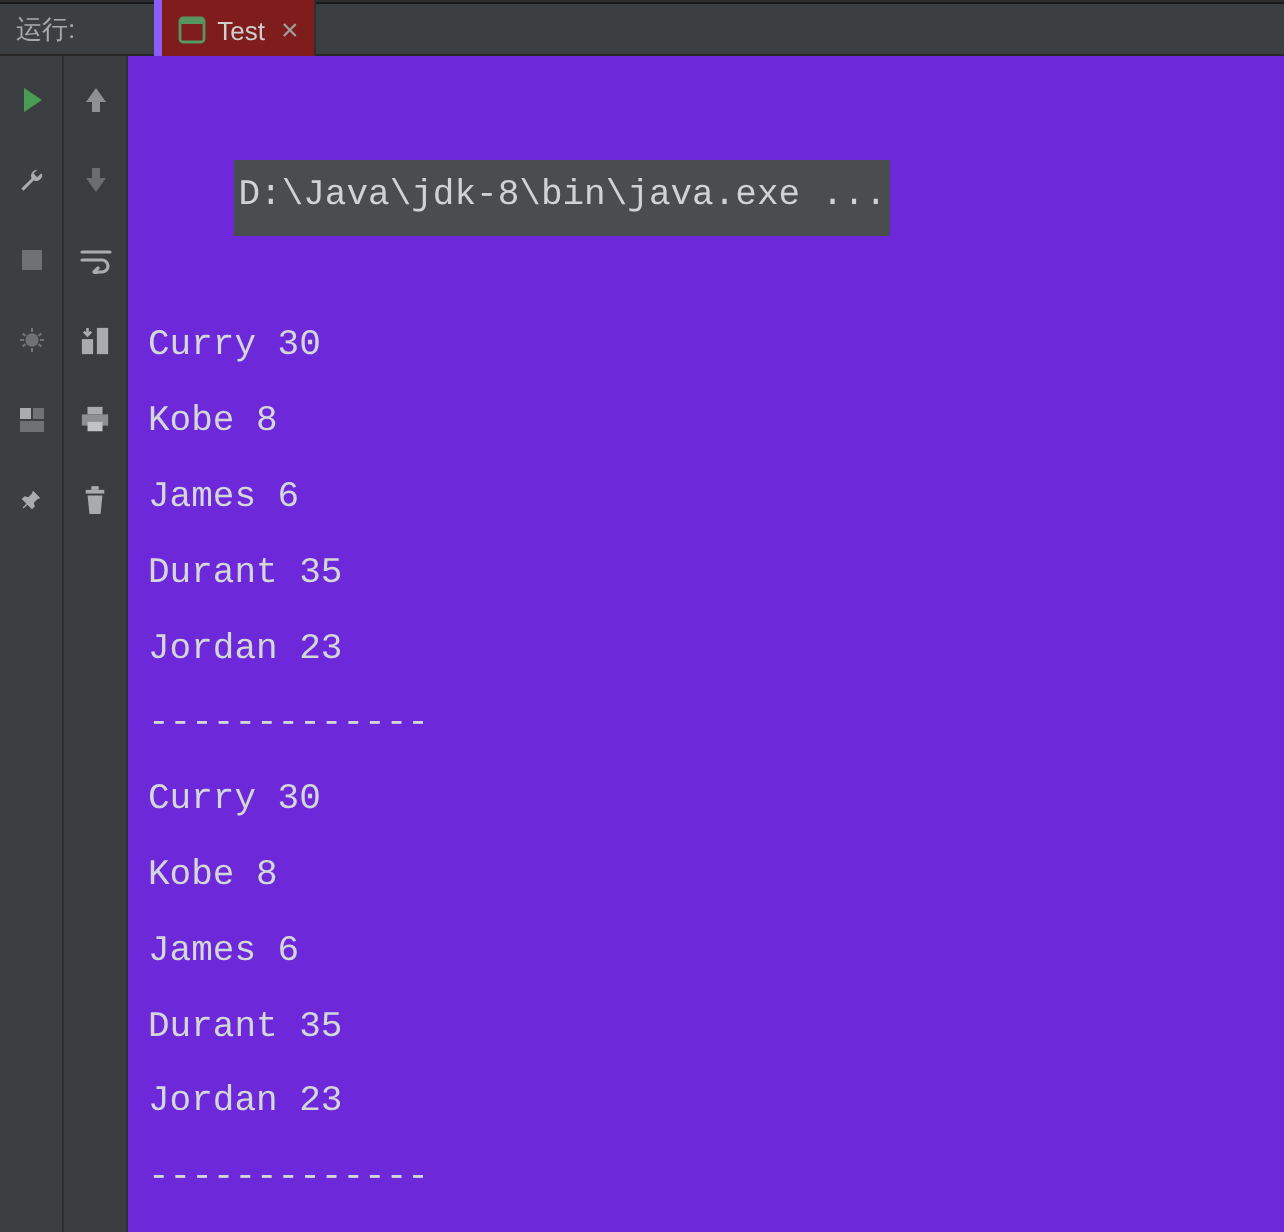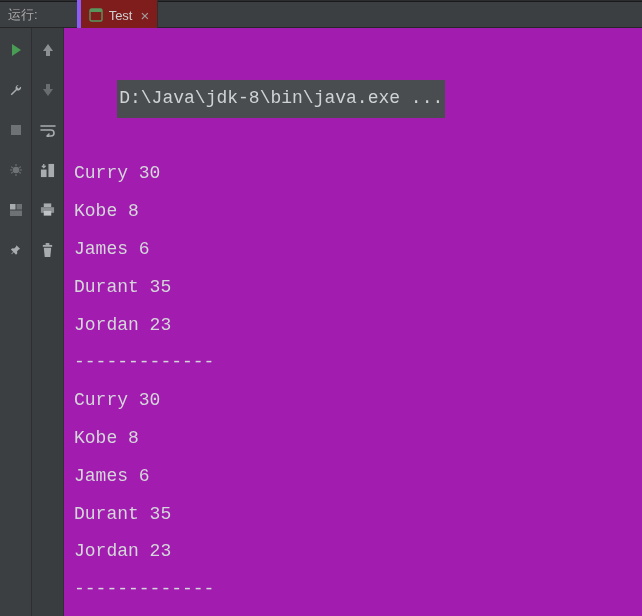--- a/index.html
+++ b/index.html
@@ -92,21 +92,21 @@
     align-items: center;
     justify-content: center;
     color: #9a9c9e;
     cursor: pointer;
     border-radius: 2px;
   }
   .gutter-btn svg { display: block; }
 
   .console {
     flex: 1;
-    background: #a21caf;
+    background: #6d28d9;
     color: #d4d7d9;
     font-family: "Consolas", "Menlo", "Courier New", monospace;
     font-size: 18px;
     padding: 14px 10px 10px 10px;
     line-height: 2.1;
     overflow: auto;
     white-space: pre;
   }
   .console .cmd {
     background: #4a4d4f;

